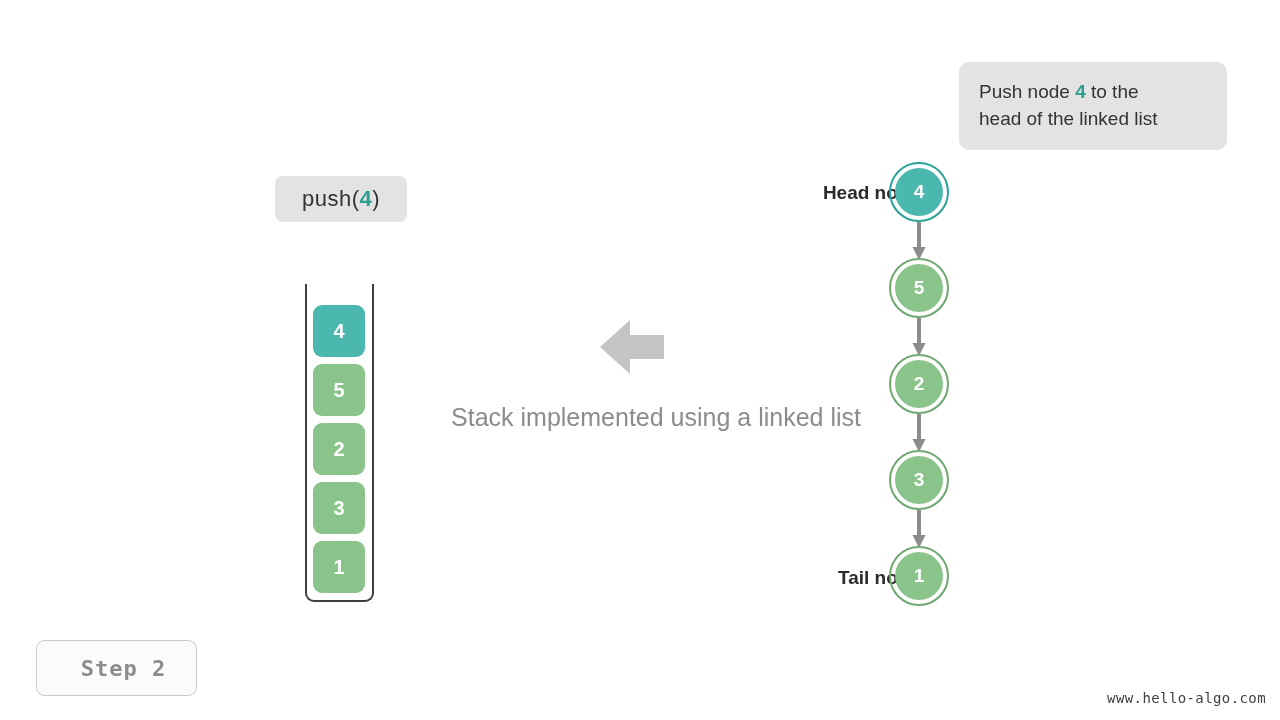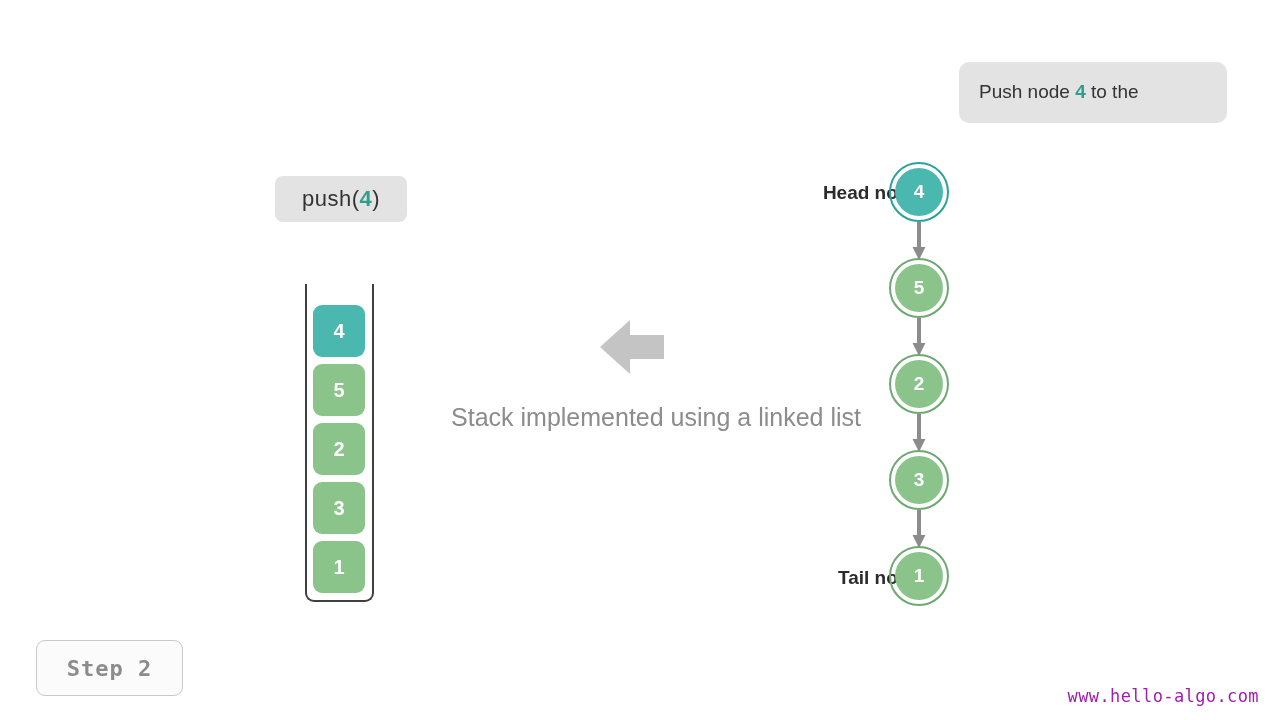--- a/index.html
+++ b/index.html
@@ -182,38 +182,40 @@
     border-radius: 9px;
     background: #fbfbfb;
     display: flex;
     align-items: center;
     justify-content: center;
     font-family: "DejaVu Sans Mono", "Liberation Mono", monospace;
     font-size: 22px;
     font-weight: bold;
     color: #8c8c8c;
     letter-spacing: 1px;
+    padding-left: 14px;
   }
 
   
   .watermark {
     position: absolute;
-    right: 21px;
+    right: 14px;
     bottom: 14px;
-    color: #a21caf;
+    color: #404040;
     font-family: "DejaVu Sans Mono", "Liberation Mono", monospace;
-    font-size: 17px;
+    font-size: 14px;
     letter-spacing: 0.4px;
   }
 </style>
 </head>
 <body>
 
 <div class="callout">
   <span>Push node </span><span class="hl">4</span><span> to the</span><br>
+  <span>head of the linked list</span>
 </div>
 
 <div class="oplabel">
   <span>push(</span>
     <span class="hl">4</span>
     <span>)</span>
 </div>
 
 <div class="stack-wrap">
   <div class="stack-walls"></div>

